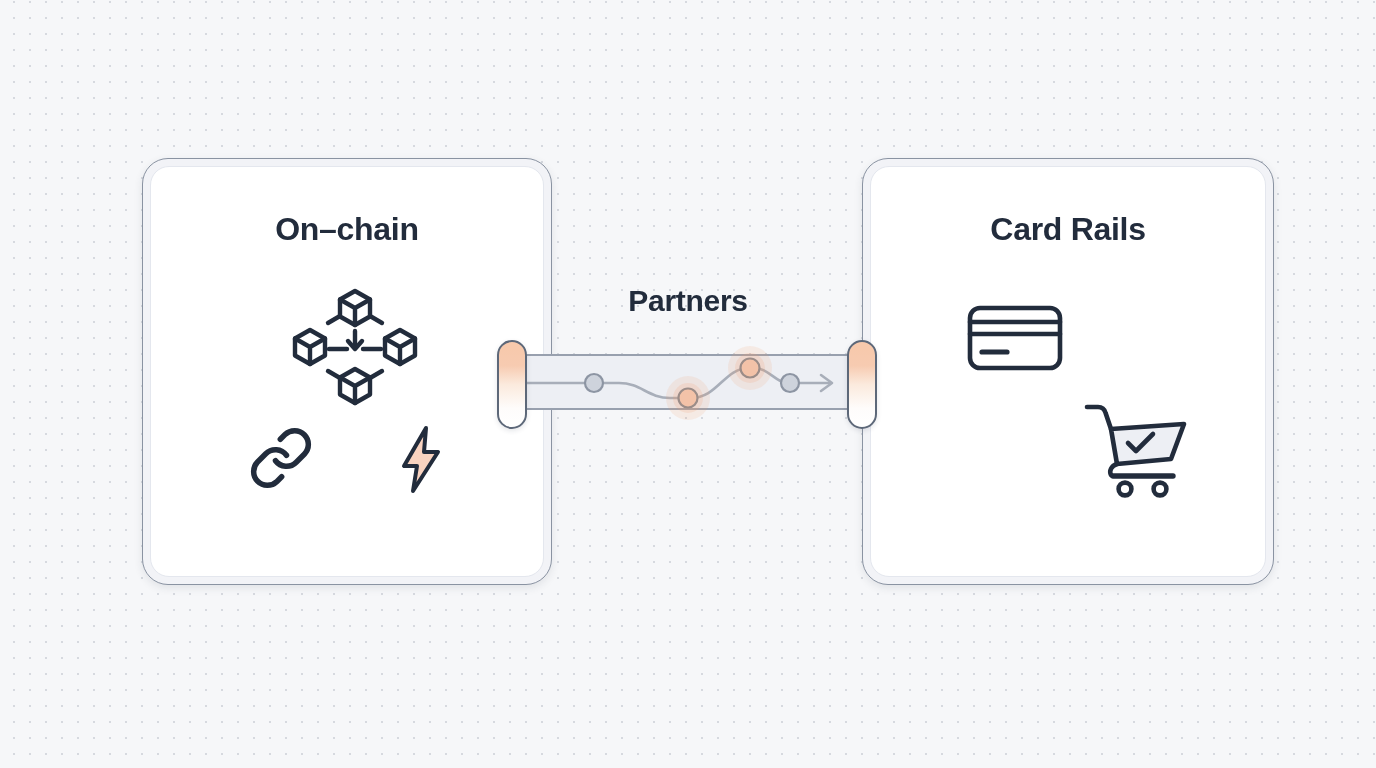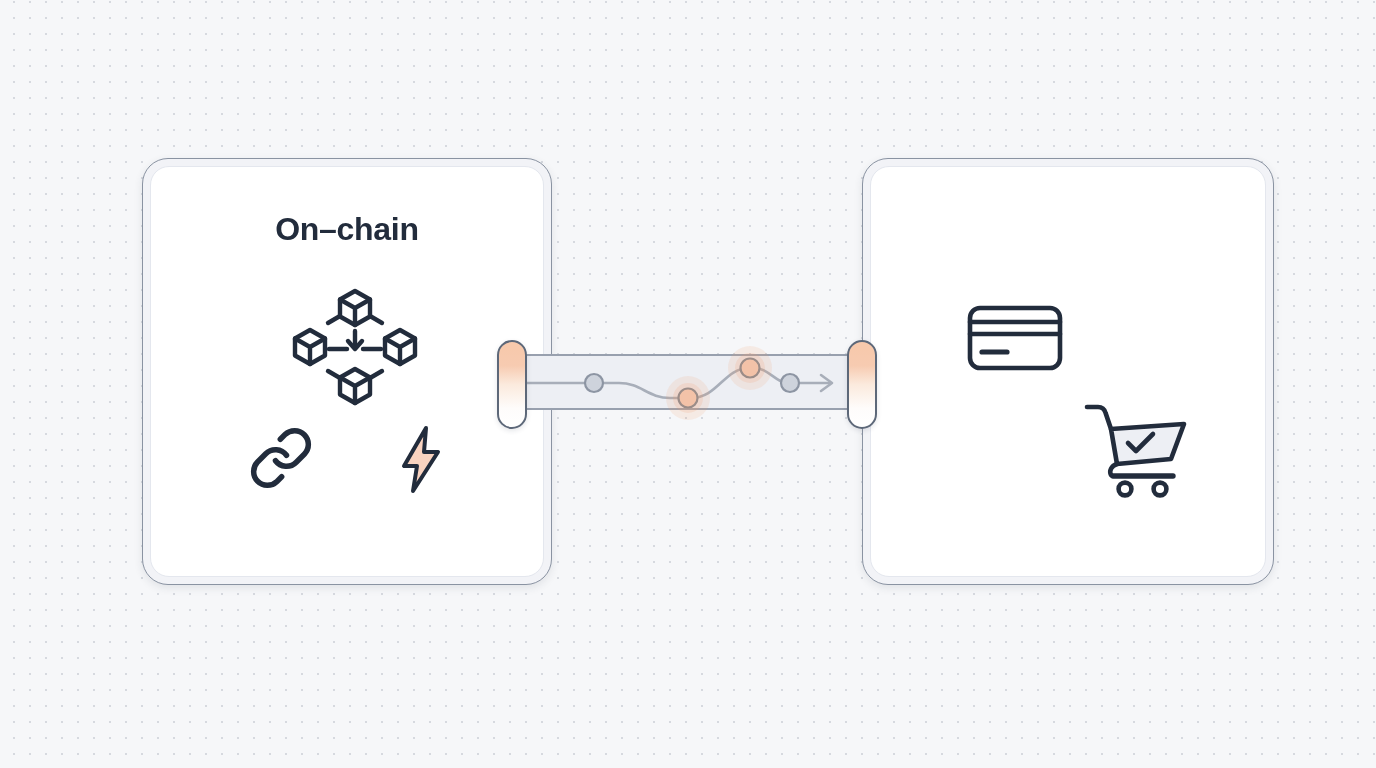--- a/index.html
+++ b/index.html
@@ -106,20 +106,21 @@
       </svg>
 
       <svg class="icon-abs" style="left:245px;top:258px" width="50" height="70" viewBox="0 0 50 70">
         <path class="si fill-peach" stroke-width="4" d="M30 3 L8 41 L21 41 L17 66 L42 27 L28 27 Z"></path>
       </svg>
     </div>
   </div>
 
   <div class="card card-right">
     <div class="card-inner">
+      <div class="card-title">Card Rails</div>
 
       <svg class="icon-abs" style="left:96px;top:138px" width="96" height="66" viewBox="0 0 96 66">
         <g class="si" stroke-width="4.6">
           <rect class="fill-white" x="3" y="3" width="90" height="60" rx="10"></rect>
           <path d="M3 17 H93"></path>
           <path d="M3 29 H93"></path>
           <path d="M15 47 H40" stroke-width="5.2"></path>
         </g>
       </svg>
 
@@ -130,20 +131,21 @@
           <path d="M34 65 C28 67 26 72 28 76"></path>
           <path d="M30 77 L90 77" stroke-width="5.4"></path>
           <path d="M45 44 L53 52 L70 35"></path>
           <circle class="fill-white" cx="42" cy="90" r="6.4"></circle>
           <circle class="fill-white" cx="77" cy="90" r="6.4"></circle>
         </g>
       </svg>
     </div>
   </div>
 
+  <div class="partners-label">Partners</div>
 
   <svg class="pipe-svg" width="349" height="110" viewBox="0 0 349 110">
 
     <rect class="pipe-band" x="0" y="25" width="349" height="54"></rect>
     <line class="pipe-edge" x1="0" y1="25" x2="349" y2="25"></line>
     <line class="pipe-edge" x1="0" y1="79" x2="349" y2="79"></line>
 
     <path class="flow" d="M12 53 H106 C128 53 135 68 157 68 H178 C205 68 211 38 236 38 H240 C257 38 261 53 277 53 H316"></path>
     <path class="flow" d="M308 45 L319 53 L308 61"></path>
 

